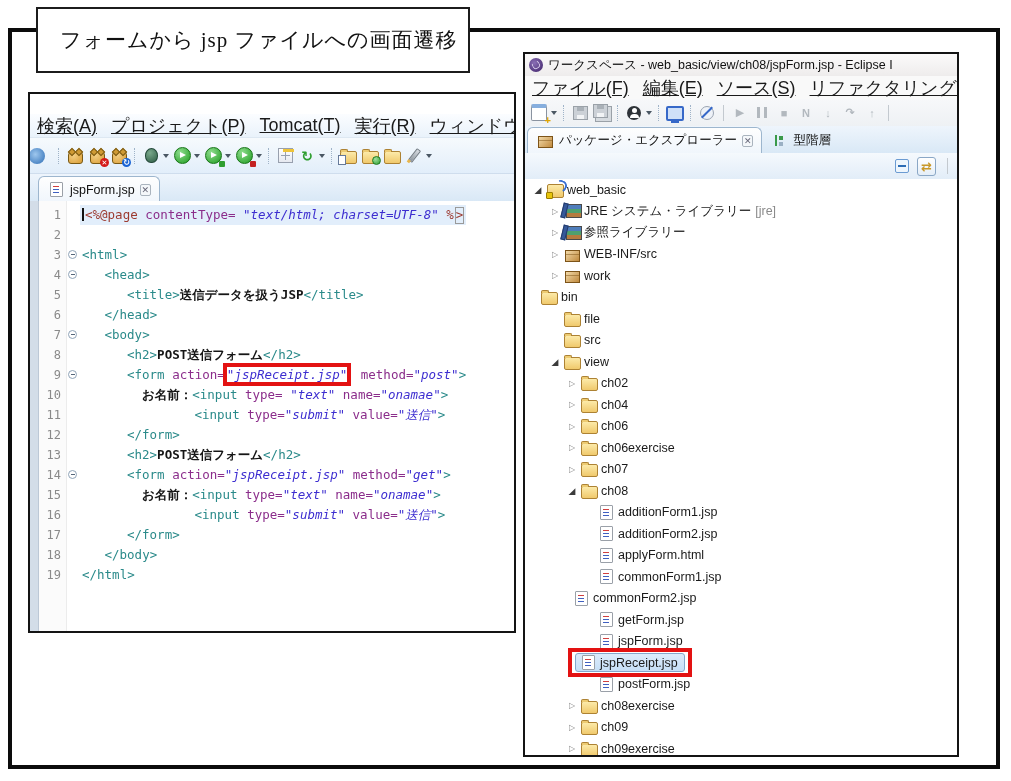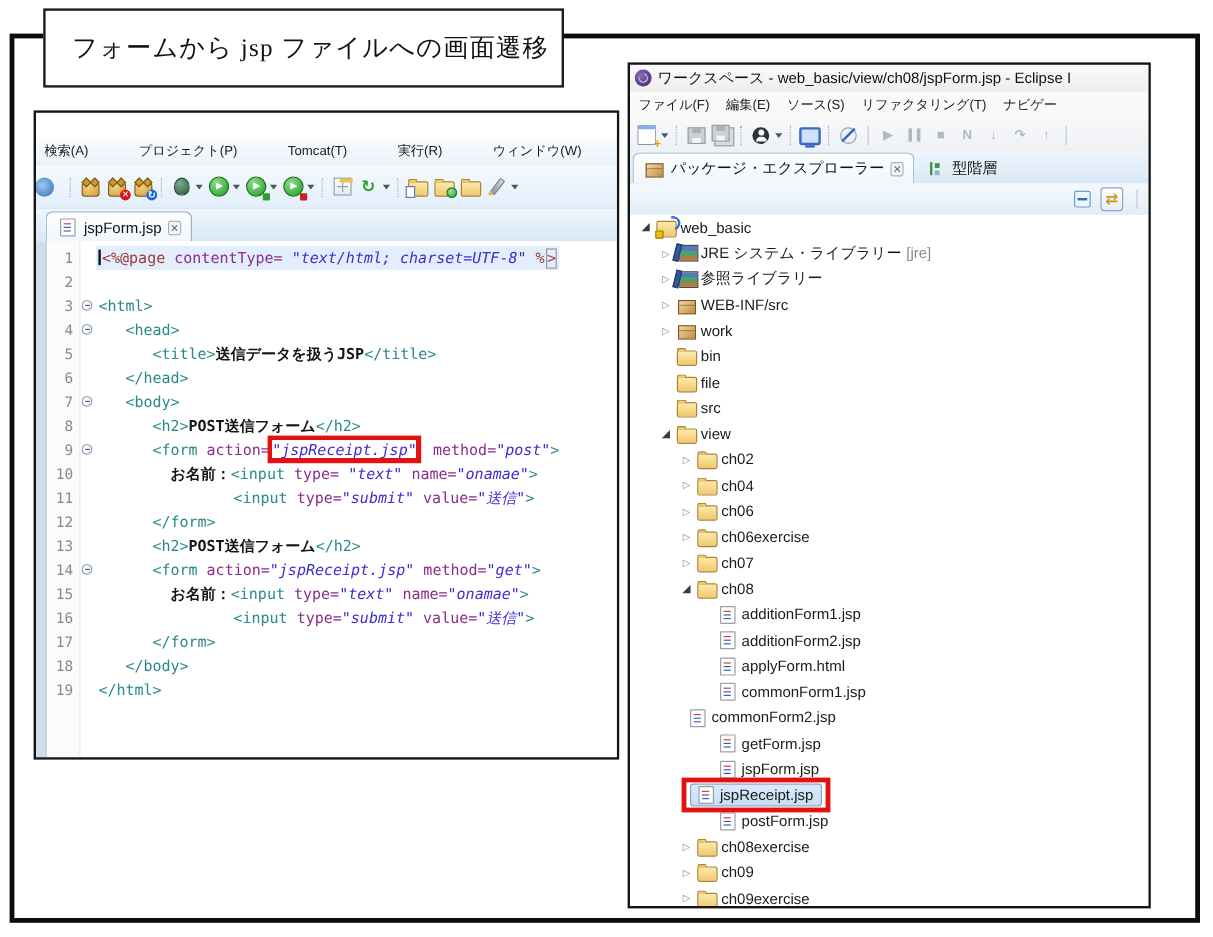--- a/index.html
+++ b/index.html
@@ -6,21 +6,21 @@
   body{width:1011px;height:781px;position:relative;font-family:"Liberation Sans","DejaVu Sans",sans-serif;overflow:hidden;}
   .abs{position:absolute;}
 
   
   .outer-frame{left:8px;top:28px;width:992px;height:741px;border:4px solid #0c0c0c;box-sizing:border-box;background:transparent;}
   .title-box{left:36px;top:7px;width:434px;height:66px;background:#fff;border:2px solid #1c1c1c;box-sizing:border-box;z-index:5;display:flex;align-items:center;}
   .title-box span{font-family:"Liberation Serif","DejaVu Serif",serif;font-size:21px;color:#111;padding-left:22px;letter-spacing:1px;}
 
   
   .shot{background:#fff;border:2px solid #141414;box-sizing:border-box;overflow:hidden;z-index:2;}
-  .menu-item{font-size:11px;color:#1a1a1a;padding:2px 7px;white-space:nowrap;}
+  .menu-item{font-size:18px;color:#1a1a1a;padding:2px 7px;white-space:nowrap;text-decoration:underline;}
   .sepv{width:1px;height:16px;border-left:1px dotted #9fb3c8;margin:0 4px;flex:0 0 auto;}
   .sepbar{width:1px;height:16px;background:#c3c9cf;margin:0 5px;flex:0 0 auto;}
   .tbi{display:inline-flex;align-items:center;position:relative;margin:0 2px;flex:0 0 auto;}
   .dd{width:0;height:0;border-left:3.5px solid transparent;border-right:3.5px solid transparent;border-top:4px solid #4a5763;margin-left:3px;}
   .ic{position:relative;display:inline-flex;align-items:center;justify-content:center;width:18px;height:17px;font-size:12px;}
   .ibadge{position:absolute;right:-3px;bottom:-3px;width:9px;height:9px;border-radius:50%;color:#fff;font-size:7px;line-height:9px;text-align:center;font-weight:bold;}
   .bred{background:#d41a1a;}
   .bblu{background:#1a64d4;font-size:8px;}
   .bgrn{background:#2f9e2f;border-radius:1px;width:6px;height:6px;}
   .bredsq{background:#c42222;border-radius:1px;width:6px;height:6px;}
@@ -71,21 +71,21 @@
   .i-hier::before{content:"";position:absolute;left:2px;top:1px;bottom:1px;width:2px;background:#3a9a4a;}
   .i-hier::after{content:"";position:absolute;left:6px;top:2px;width:4px;height:4px;background:#3a9a4a;box-shadow:0 6px 0 #9ab0c4;}
   .i-collapse{width:12px;height:12px;border:1px solid #6b9bd2;background:#eef6fd;border-radius:2px;position:relative;}
   .i-collapse::after{content:"";position:absolute;left:2px;right:2px;top:5px;height:2px;background:#2d6db5;}
   .i-link{font-size:13px;color:#c9992a;font-weight:bold;}
   .pressed{border:1px solid #8aa7c6;background:linear-gradient(#ffffff,#e4eef8);border-radius:3px;padding:1px 3px;}
 
   
   .editor-shot{left:28px;top:92px;width:488px;height:541px;}
   .e-topstrip{position:absolute;left:0;top:0;right:0;height:20px;background:#fff;}
-  .e-menubar{position:absolute;left:0;top:20px;right:0;height:23px;background:linear-gradient(#fbfdff,#e9f2fb);display:flex;align-items:center;border-bottom:1px solid #dde8f2;gap:28px;}
+  .e-menubar{position:absolute;left:0;top:20px;right:0;height:23px;background:linear-gradient(#fbfdff,#e9f2fb);display:flex;align-items:center;border-bottom:1px solid #dde8f2;}
   .e-toolbar{position:absolute;left:0;top:44px;right:0;height:35px;background:linear-gradient(#f6fafd,#e2eefa);display:flex;align-items:center;border-bottom:1px solid #cfdded;overflow:hidden;padding-left:2px;}
   .e-tabbar{position:absolute;left:0;top:80px;right:0;height:27px;background:linear-gradient(#eef5fc,#d9e8f6);border-bottom:1px solid #b9cfe4;}
   .e-tab{position:absolute;left:8px;top:2px;height:25px;display:flex;align-items:center;gap:5px;padding:0 8px;background:linear-gradient(#fefefe,#f0f6fc);border:1px solid #9db6ce;border-bottom:none;border-radius:6px 6px 0 0;font-size:12.5px;color:#111;}
   .tab-close{font-size:9px;color:#667;border:1px solid #aab4be;border-radius:2px;padding:0 1px;line-height:10px;background:#f4f7fa;}
   .e-editor{position:absolute;left:0;top:107px;right:0;bottom:0;background:#fff;}
   .e-leftband{position:absolute;left:0;top:0;bottom:0;width:8px;background:#d3dde8;border-right:1px solid #bcc8d6;}
   .e-ruler{position:absolute;left:9px;top:0;bottom:0;width:27px;background:#fbfbfb;border-right:1px solid #ececec;}
   .e-code{position:absolute;left:9px;top:4px;right:0;bottom:0;}
   .cline{display:flex;height:20px;line-height:20px;font-family:"DejaVu Sans Mono","Liberation Mono",monospace;font-size:12.5px;white-space:pre;}
   .lnum{width:22px;text-align:right;padding-right:5px;color:#8a8a8a;font-size:12px;flex:0 0 auto;}
@@ -419,21 +419,21 @@
       </div>
       <div class="trow" style="padding-left: 23px;">
         <span class="arrow col">▷</span>
         <span class="tinner">
           <span class="ti">
             <span class="i-pkg"></span>
           </span>
           <span class="tlabel">work</span>
         </span>
       </div>
-      <div class="trow" style="padding-left: 23px;">
+      <div class="trow" style="">
         <span class="arrow none"></span>
         <span class="tinner">
           <span class="ti">
             <span class="i-folder"></span>
           </span>
           <span class="tlabel">bin</span>
         </span>
       </div>
       <div class="trow" style="padding-left: 23px;">
         <span class="arrow none"></span>

